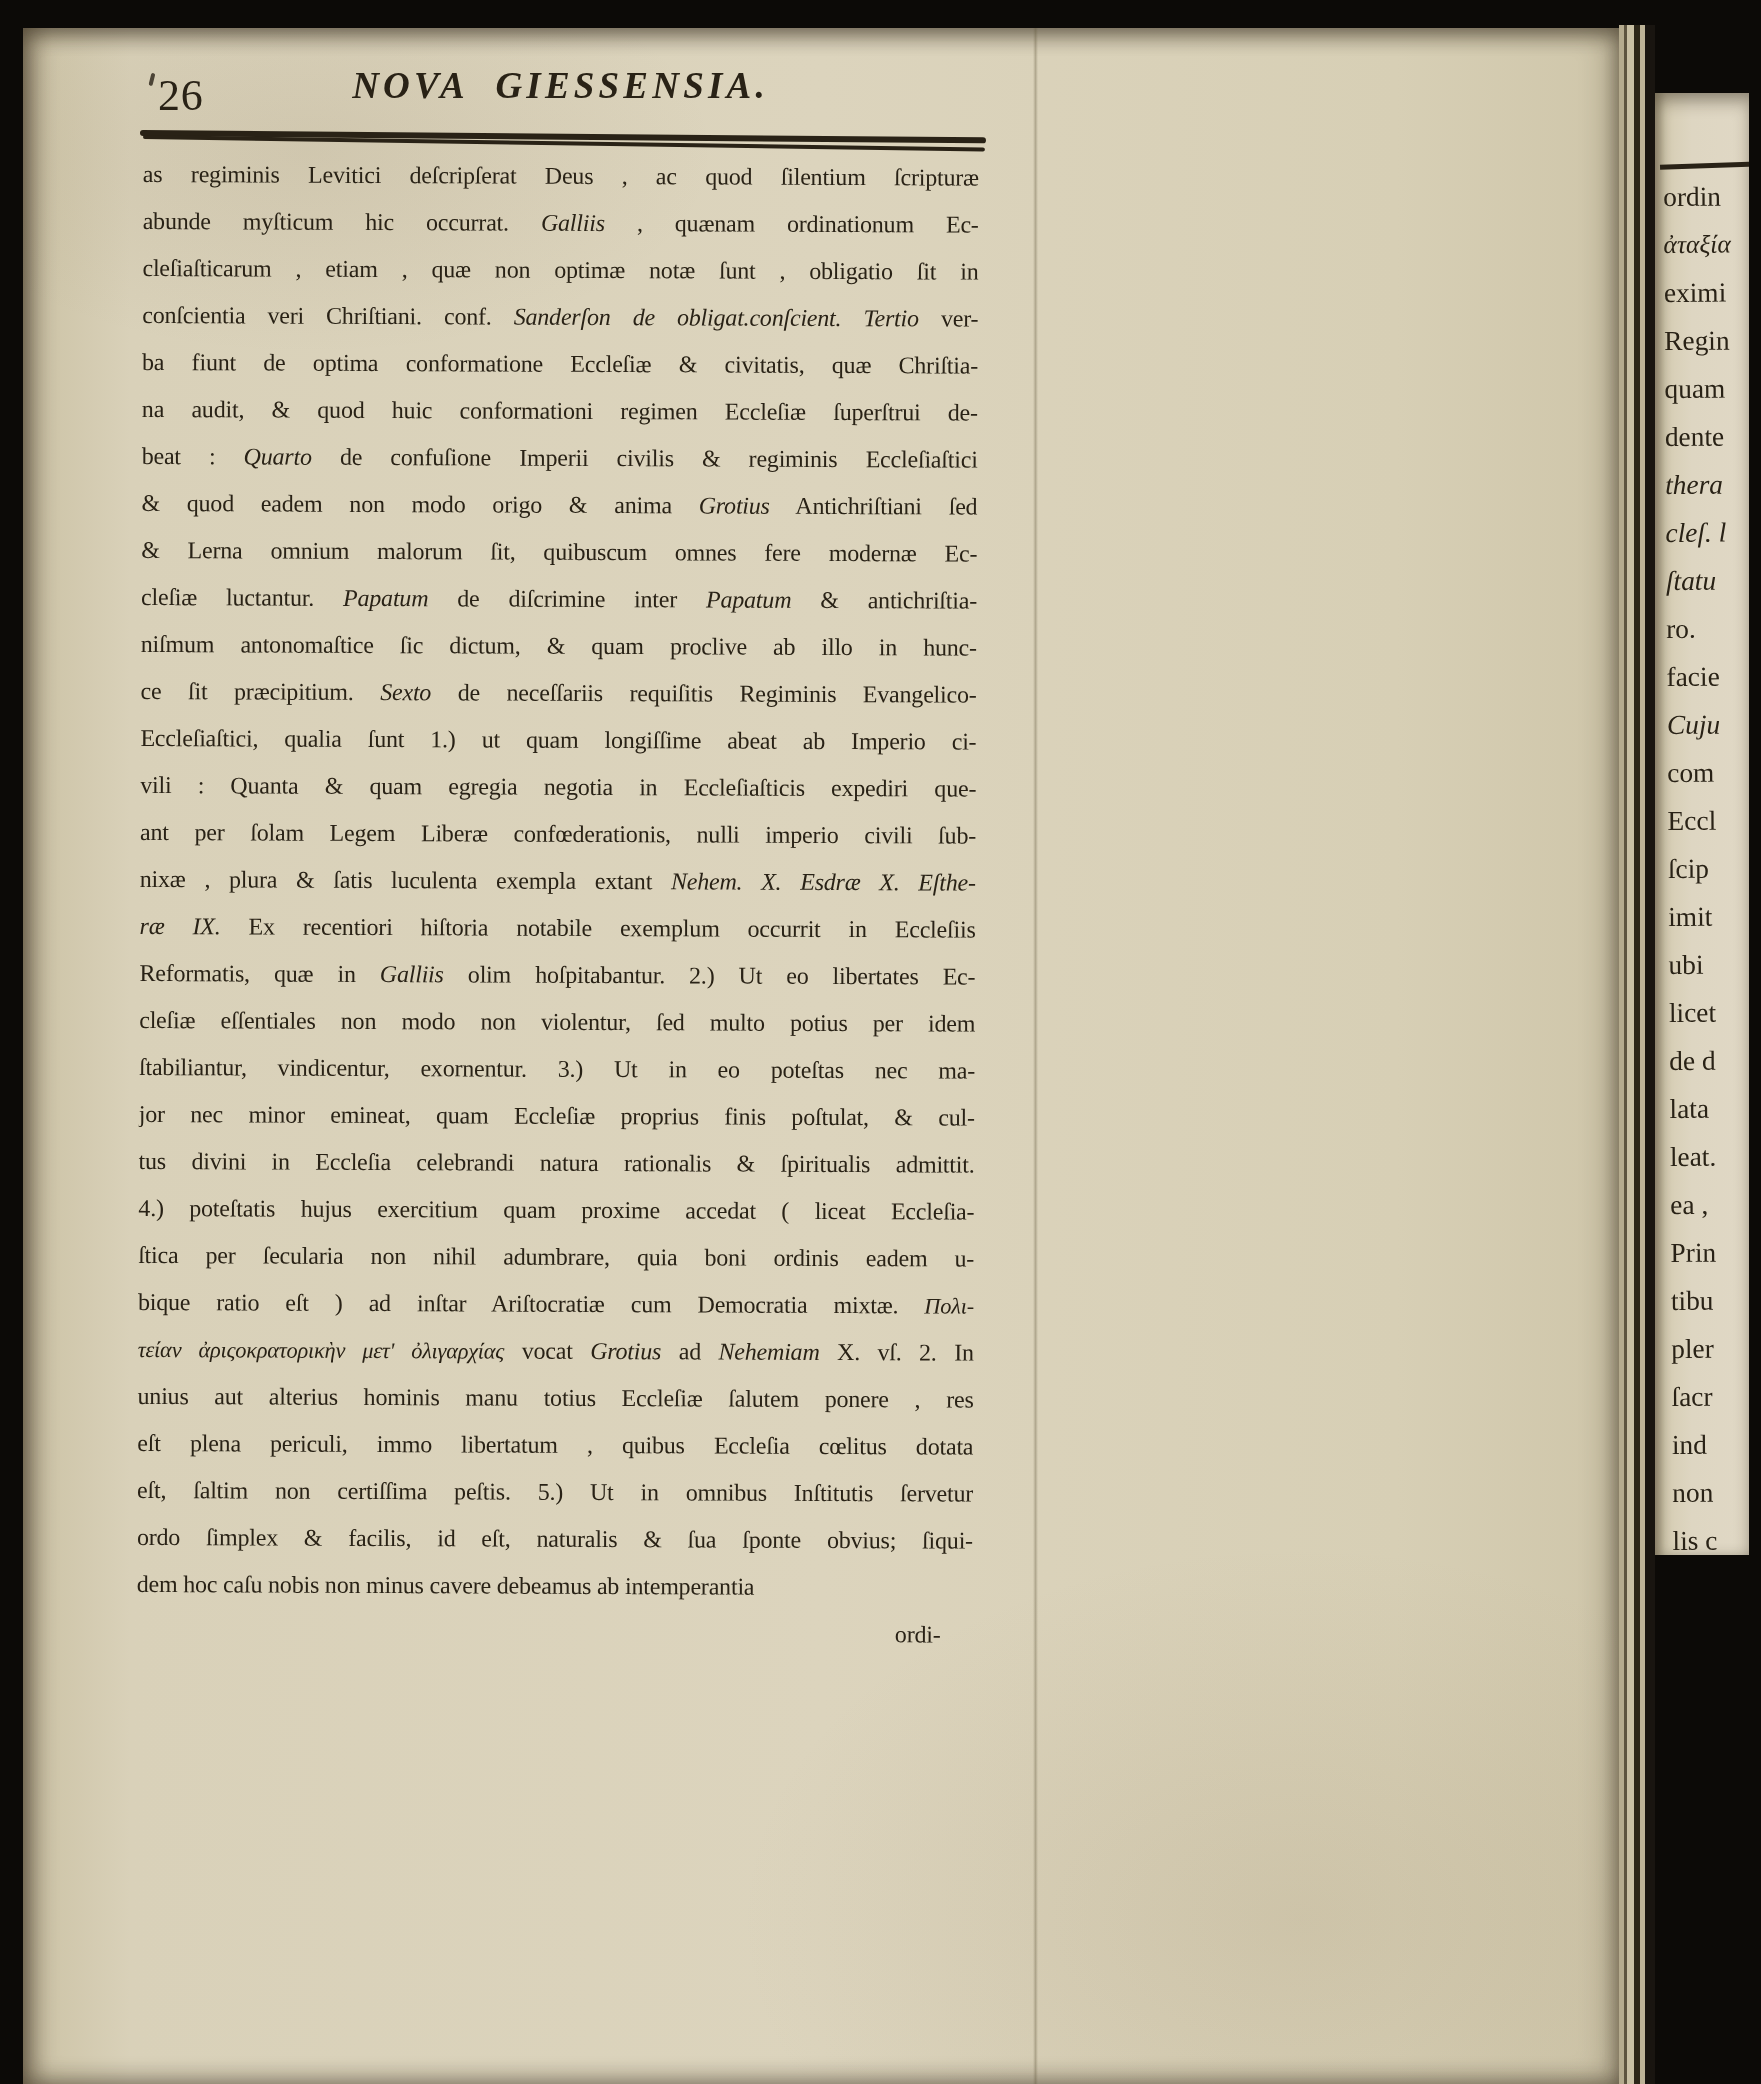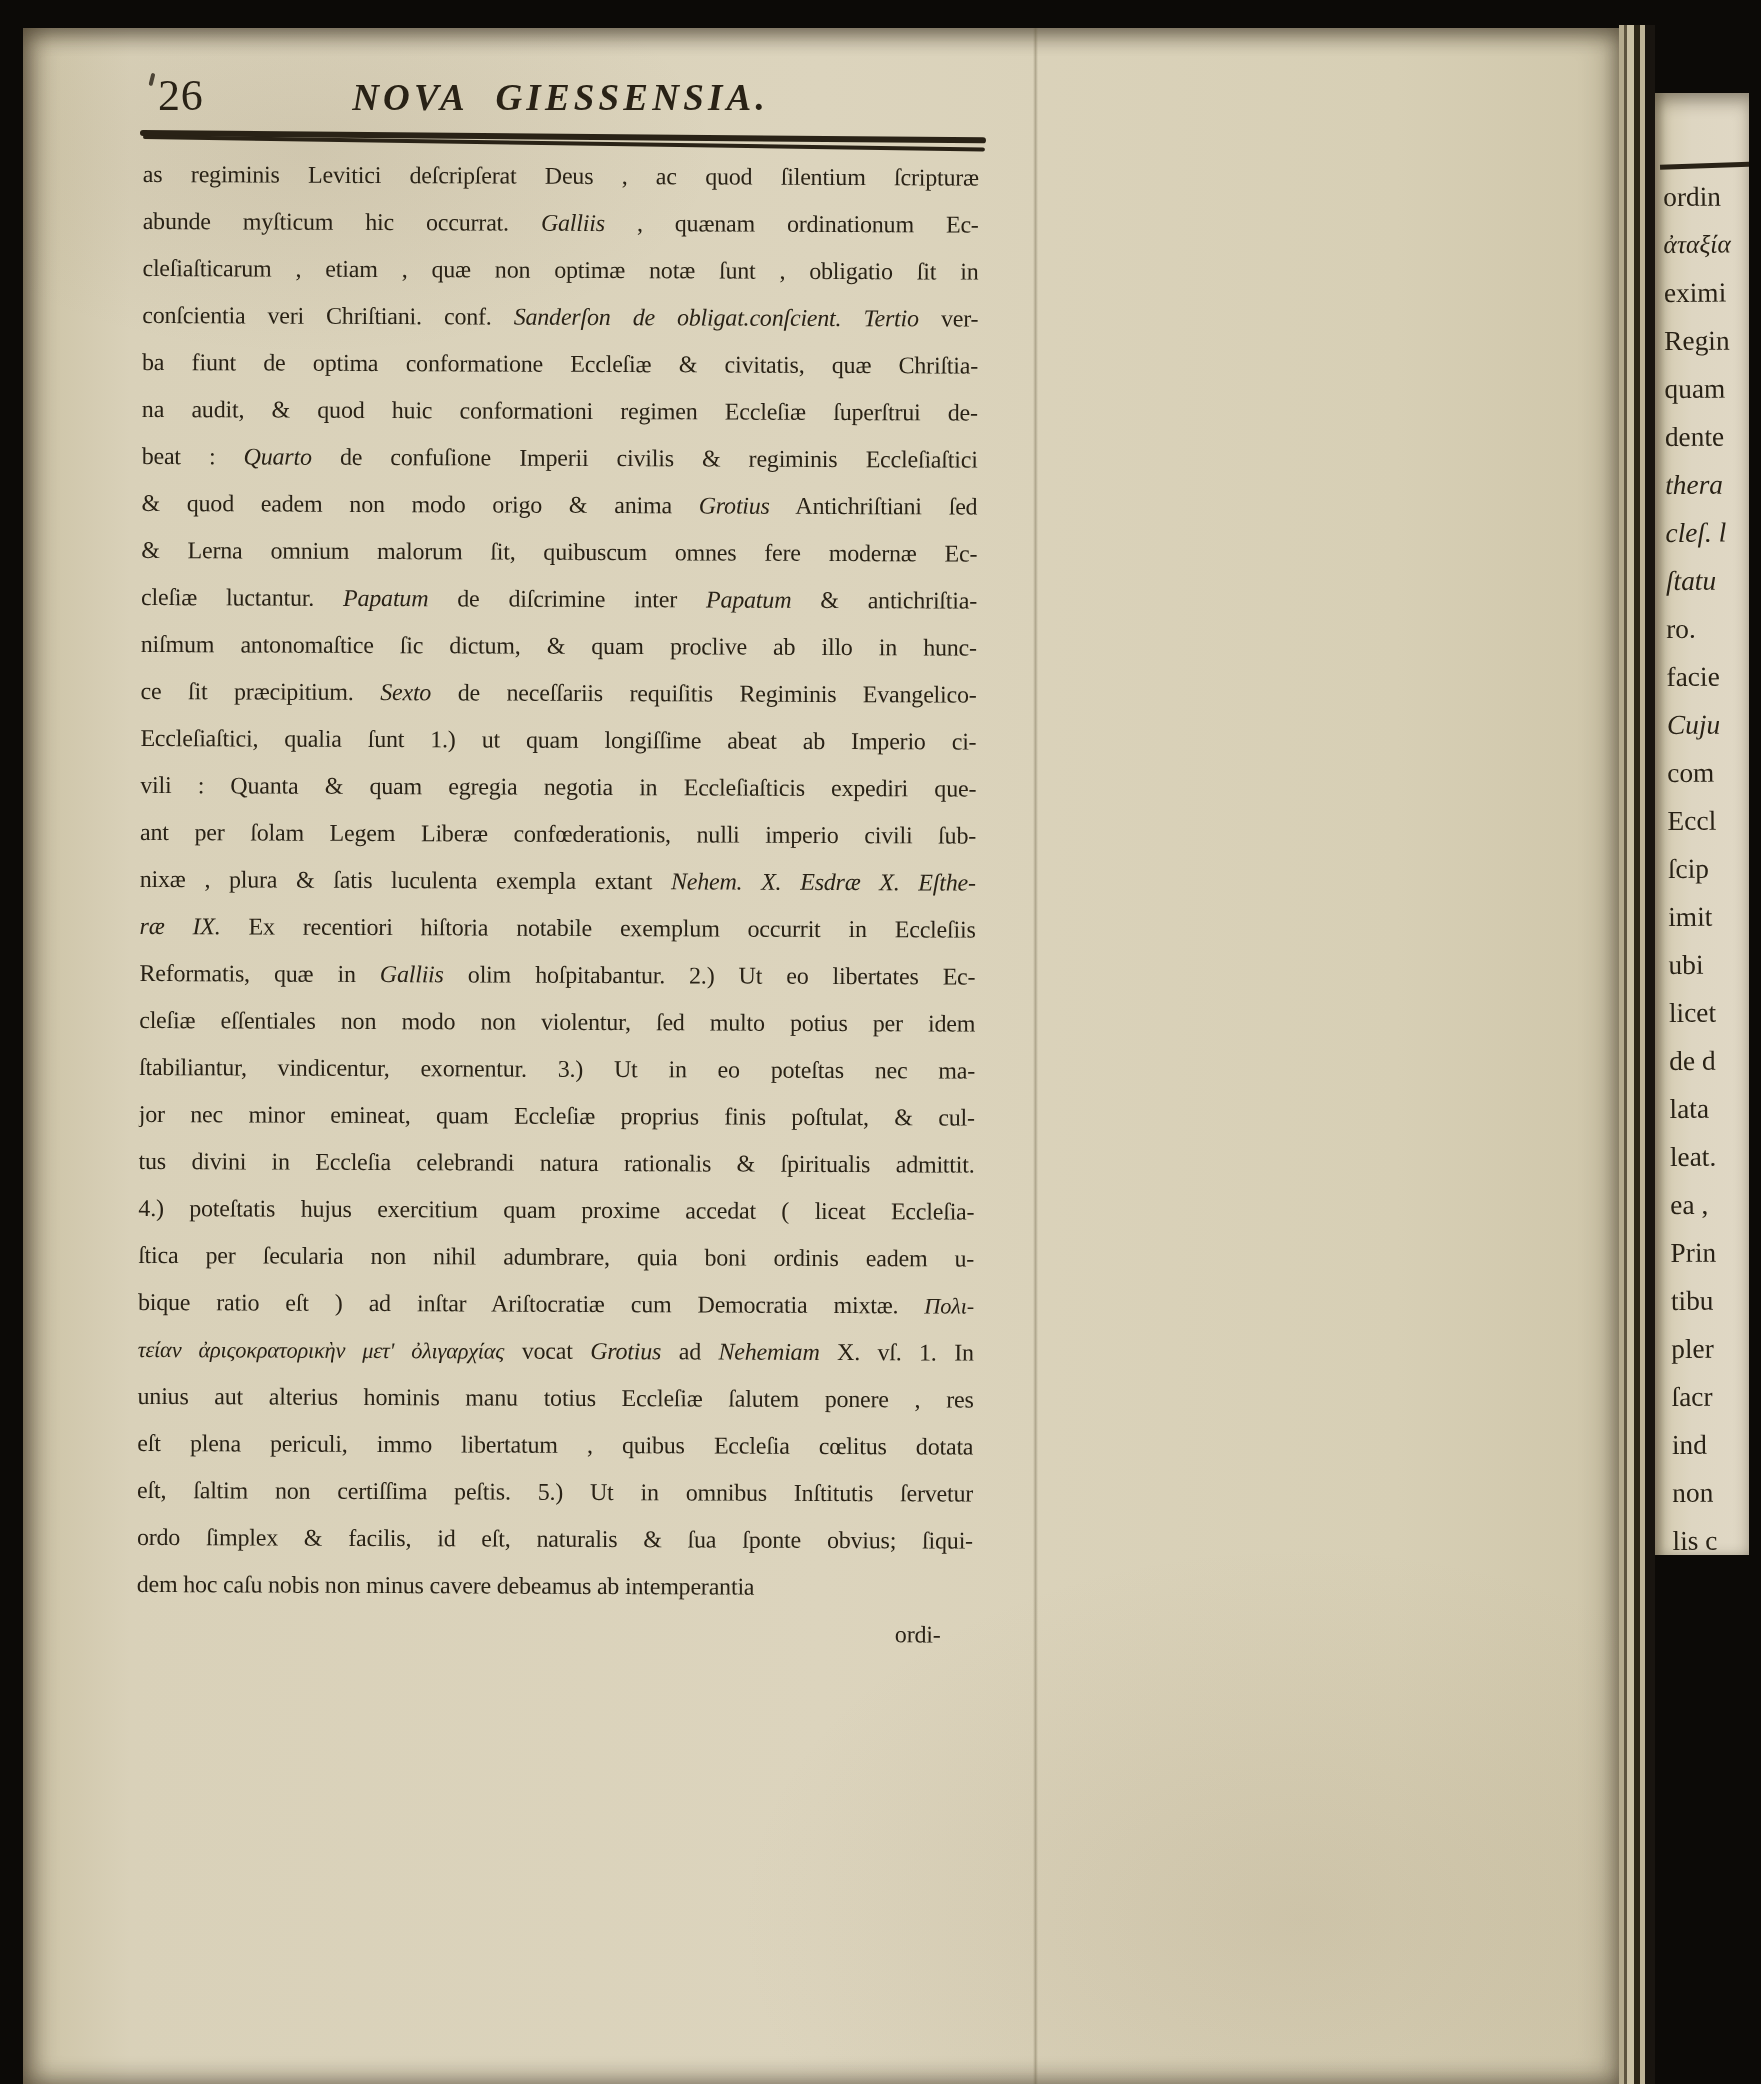--- a/index.html
+++ b/index.html
@@ -30,21 +30,21 @@
   
   .page-number{
     left:158px;top:70px;font-size:44px;color:var(--ink,#292216);
     letter-spacing:0.8px;
   }
   .ink-tick{
     left:150px;top:73px;width:4.2px;height:12.5px;background:var(--ink,#292216);
     border-radius:2.5px;transform:rotate(14deg);opacity:.8;
   }
   .running-header{
-    left:141px;top:76px;width:839px;text-align:center;
+    left:141px;top:64px;width:839px;text-align:center;
     font-size:37px;font-weight:bold;font-style:italic;
     letter-spacing:4.2px;word-spacing:15px;color:var(--ink,#292216);
   }
   .rule-a{
     left:140px;top:130px;width:846px;height:5.8px;border-radius:3.3px;
     background:var(--ink,#292216);transform:rotate(0.5deg);transform-origin:left center;
   }
   .rule-b{
     left:143px;top:135px;width:842px;height:4.2px;border-radius:2.5px;
     background:var(--ink,#292216);transform:rotate(0.85deg);transform-origin:left center;
@@ -118,21 +118,21 @@
       <div class="line just"><span>nixæ , plura &amp; ſatis luculenta exempla extant </span><span class="it">Nehem. X. Esdræ X. Eſthe-</span></div>
       <div class="line just"><span class="it">ræ IX.</span><span> Ex recentiori hiſtoria notabile exemplum occurrit in Eccleſiis</span></div>
       <div class="line just"><span>Reformatis, quæ in </span><span class="it">Galliis</span><span> olim hoſpitabantur. 2.) Ut eo libertates Ec-</span></div>
       <div class="line just"><span>cleſiæ eſſentiales non modo non violentur, ſed multo potius per idem</span></div>
       <div class="line just"><span>ſtabiliantur, vindicentur, exornentur. 3.) Ut in eo poteſtas nec ma-</span></div>
       <div class="line just"><span>jor nec minor emineat, quam Eccleſiæ proprius finis poſtulat, &amp; cul-</span></div>
       <div class="line just"><span>tus divini in Eccleſia celebrandi natura rationalis &amp; ſpiritualis admittit.</span></div>
       <div class="line just"><span>4.) poteſtatis hujus exercitium quam proxime accedat ( liceat Eccleſia-</span></div>
       <div class="line just"><span>ſtica per ſecularia non nihil adumbrare, quia boni ordinis eadem u-</span></div>
       <div class="line just"><span>bique ratio eſt ) ad inſtar Ariſtocratiæ cum Democratia mixtæ. </span><span class="gr">Πολι-</span></div>
-      <div class="line just"><span class="gr">τείαν ἀριςοκρατορικὴν μετ' ὀλιγαρχίας</span><span> vocat </span><span class="it">Grotius</span><span> ad </span><span class="it">Nehemiam</span><span> X. vſ. 1. In</span></div>
+      <div class="line just"><span class="gr">τείαν ἀριςοκρατορικὴν μετ' ὀλιγαρχίας</span><span> vocat </span><span class="it">Grotius</span><span> ad </span><span class="it">Nehemiam</span><span> X. vſ. 2. In</span></div>
       <div class="line just"><span>unius aut alterius hominis manu totius Eccleſiæ ſalutem ponere , res</span></div>
       <div class="line just"><span>eſt plena periculi, immo libertatum , quibus Eccleſia cœlitus dotata</span></div>
       <div class="line just"><span>eſt, ſaltim non certiſſima peſtis. 5.) Ut in omnibus Inſtitutis ſervetur</span></div>
       <div class="line just"><span>ordo ſimplex &amp; facilis, id eſt, naturalis &amp; ſua ſponte obvius; ſiqui-</span></div>
       <div class="line"><span>dem hoc caſu nobis non minus cavere debeamus ab intemperantia</span></div>
     </div>
   <div class="catchword">ordi-</div>
 </div>
 
 <div class="abs page-edges"></div>

